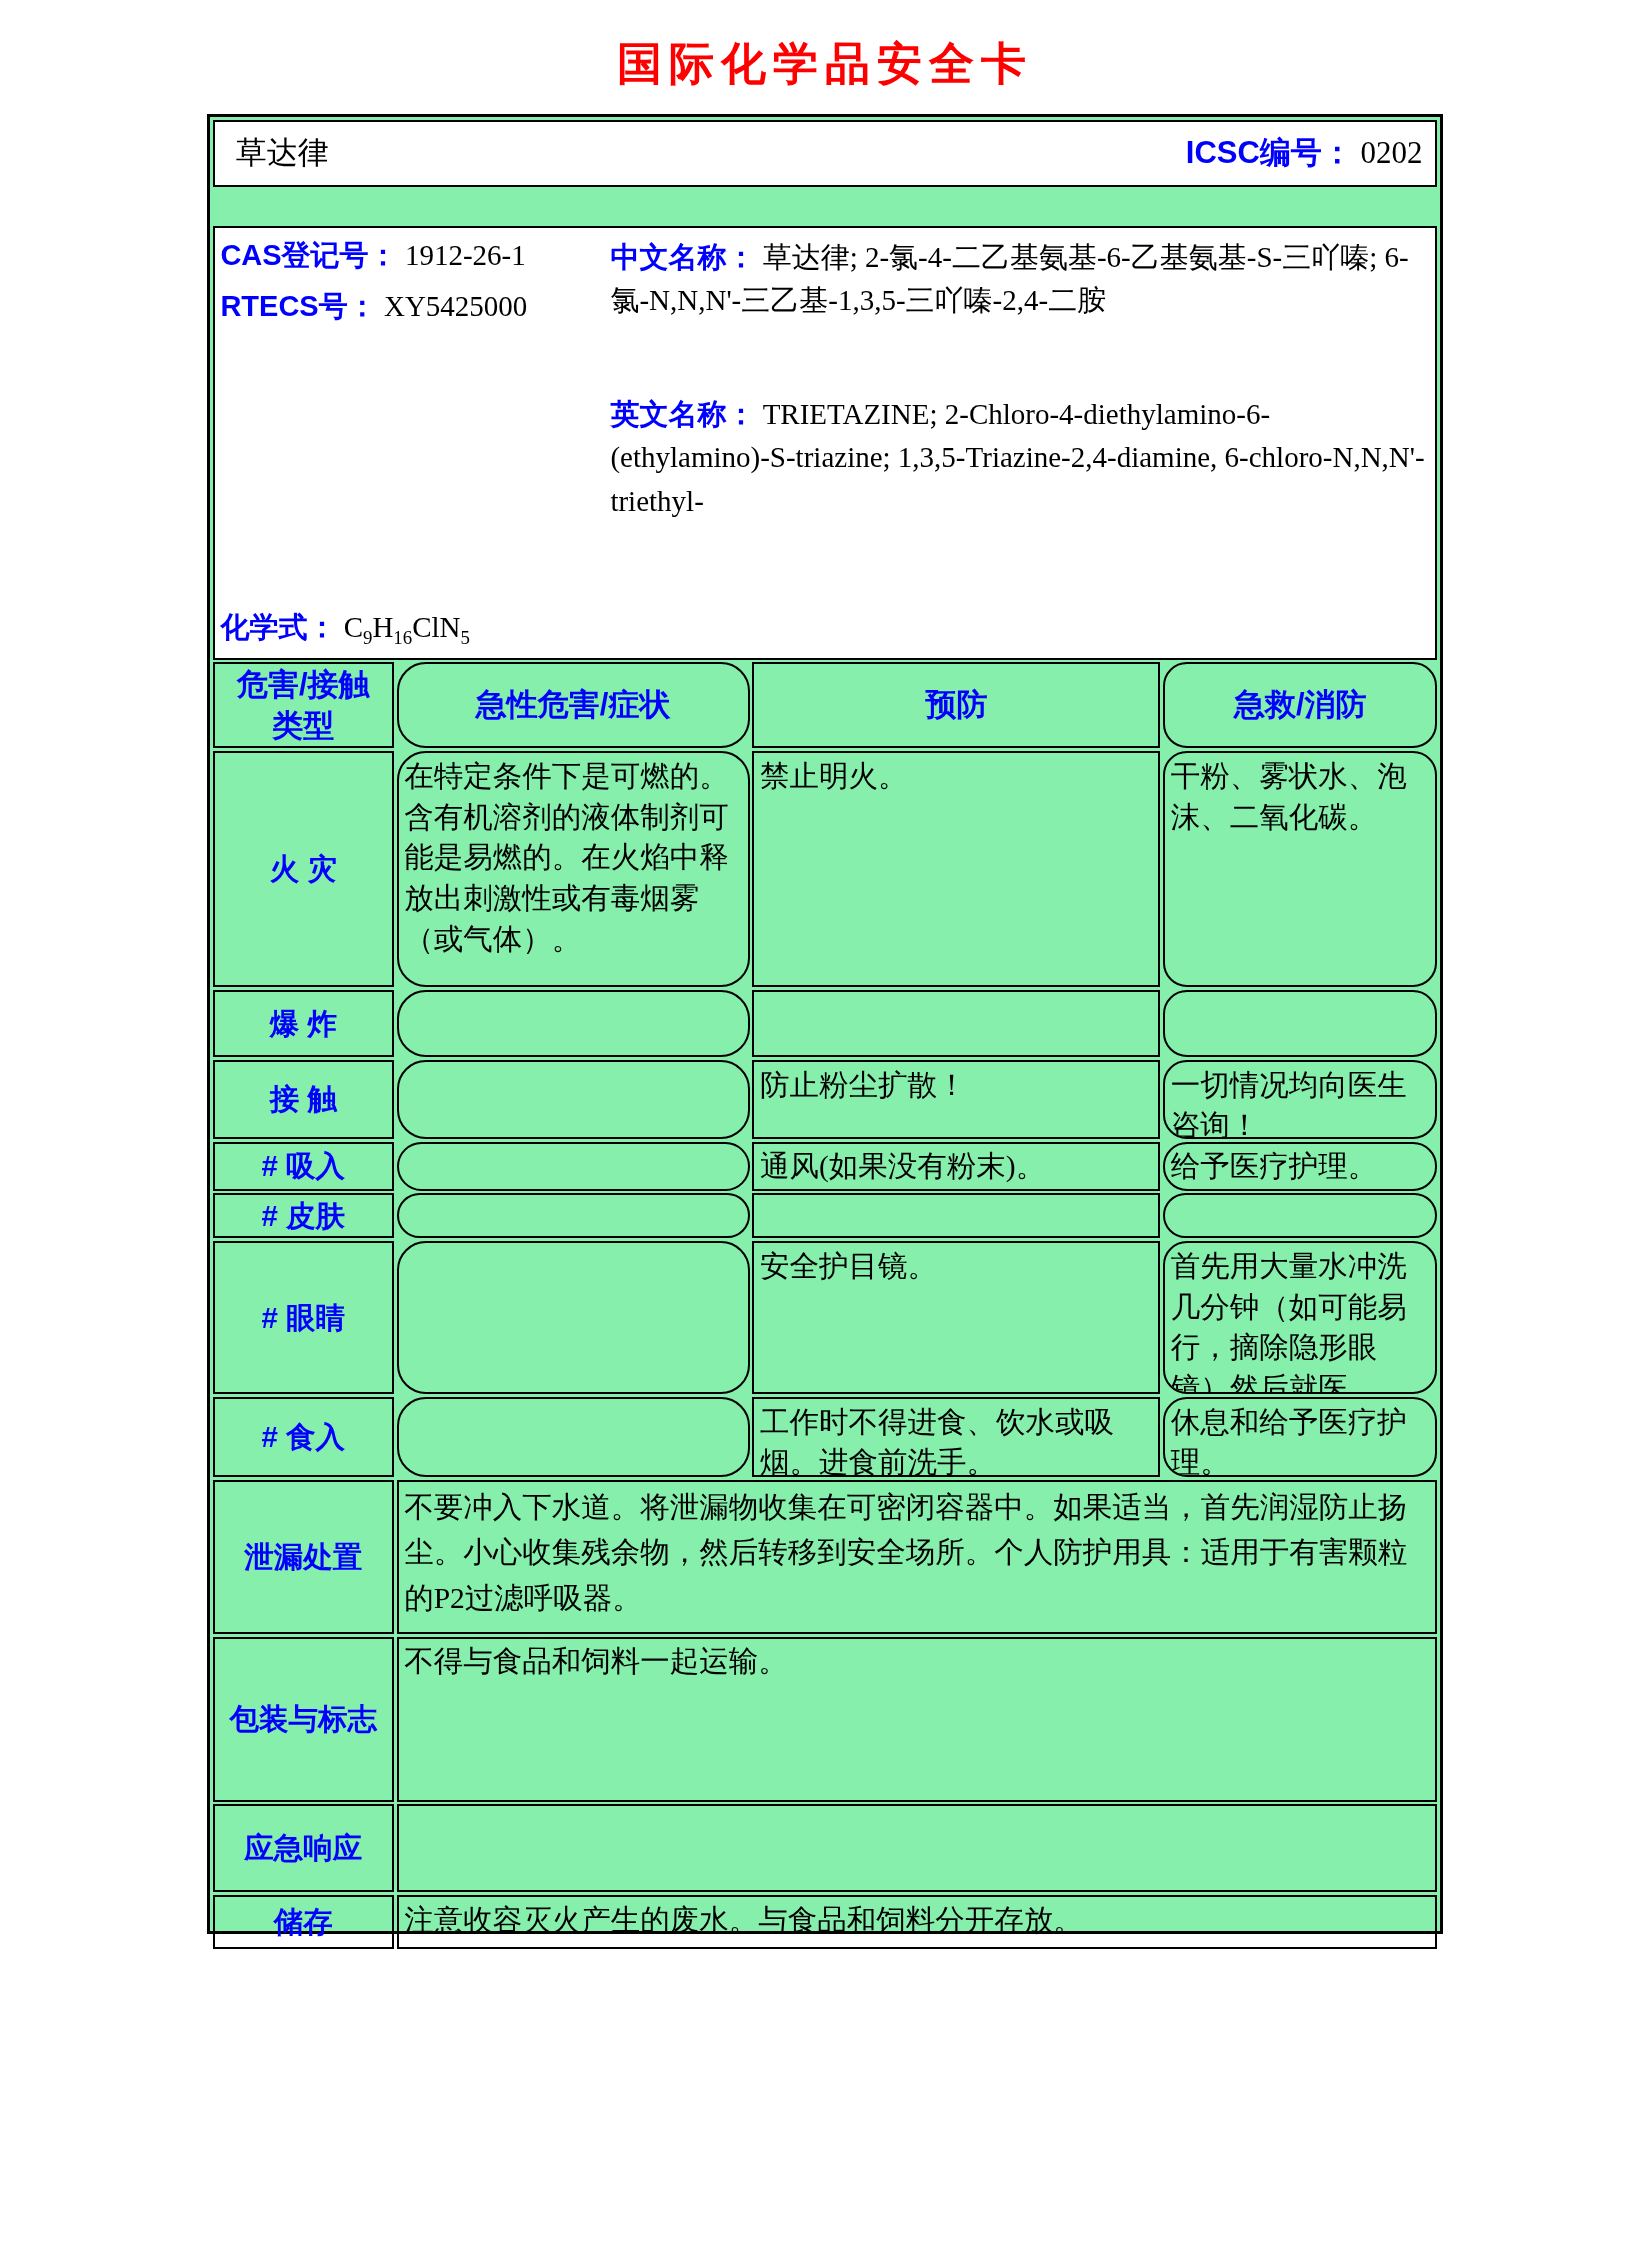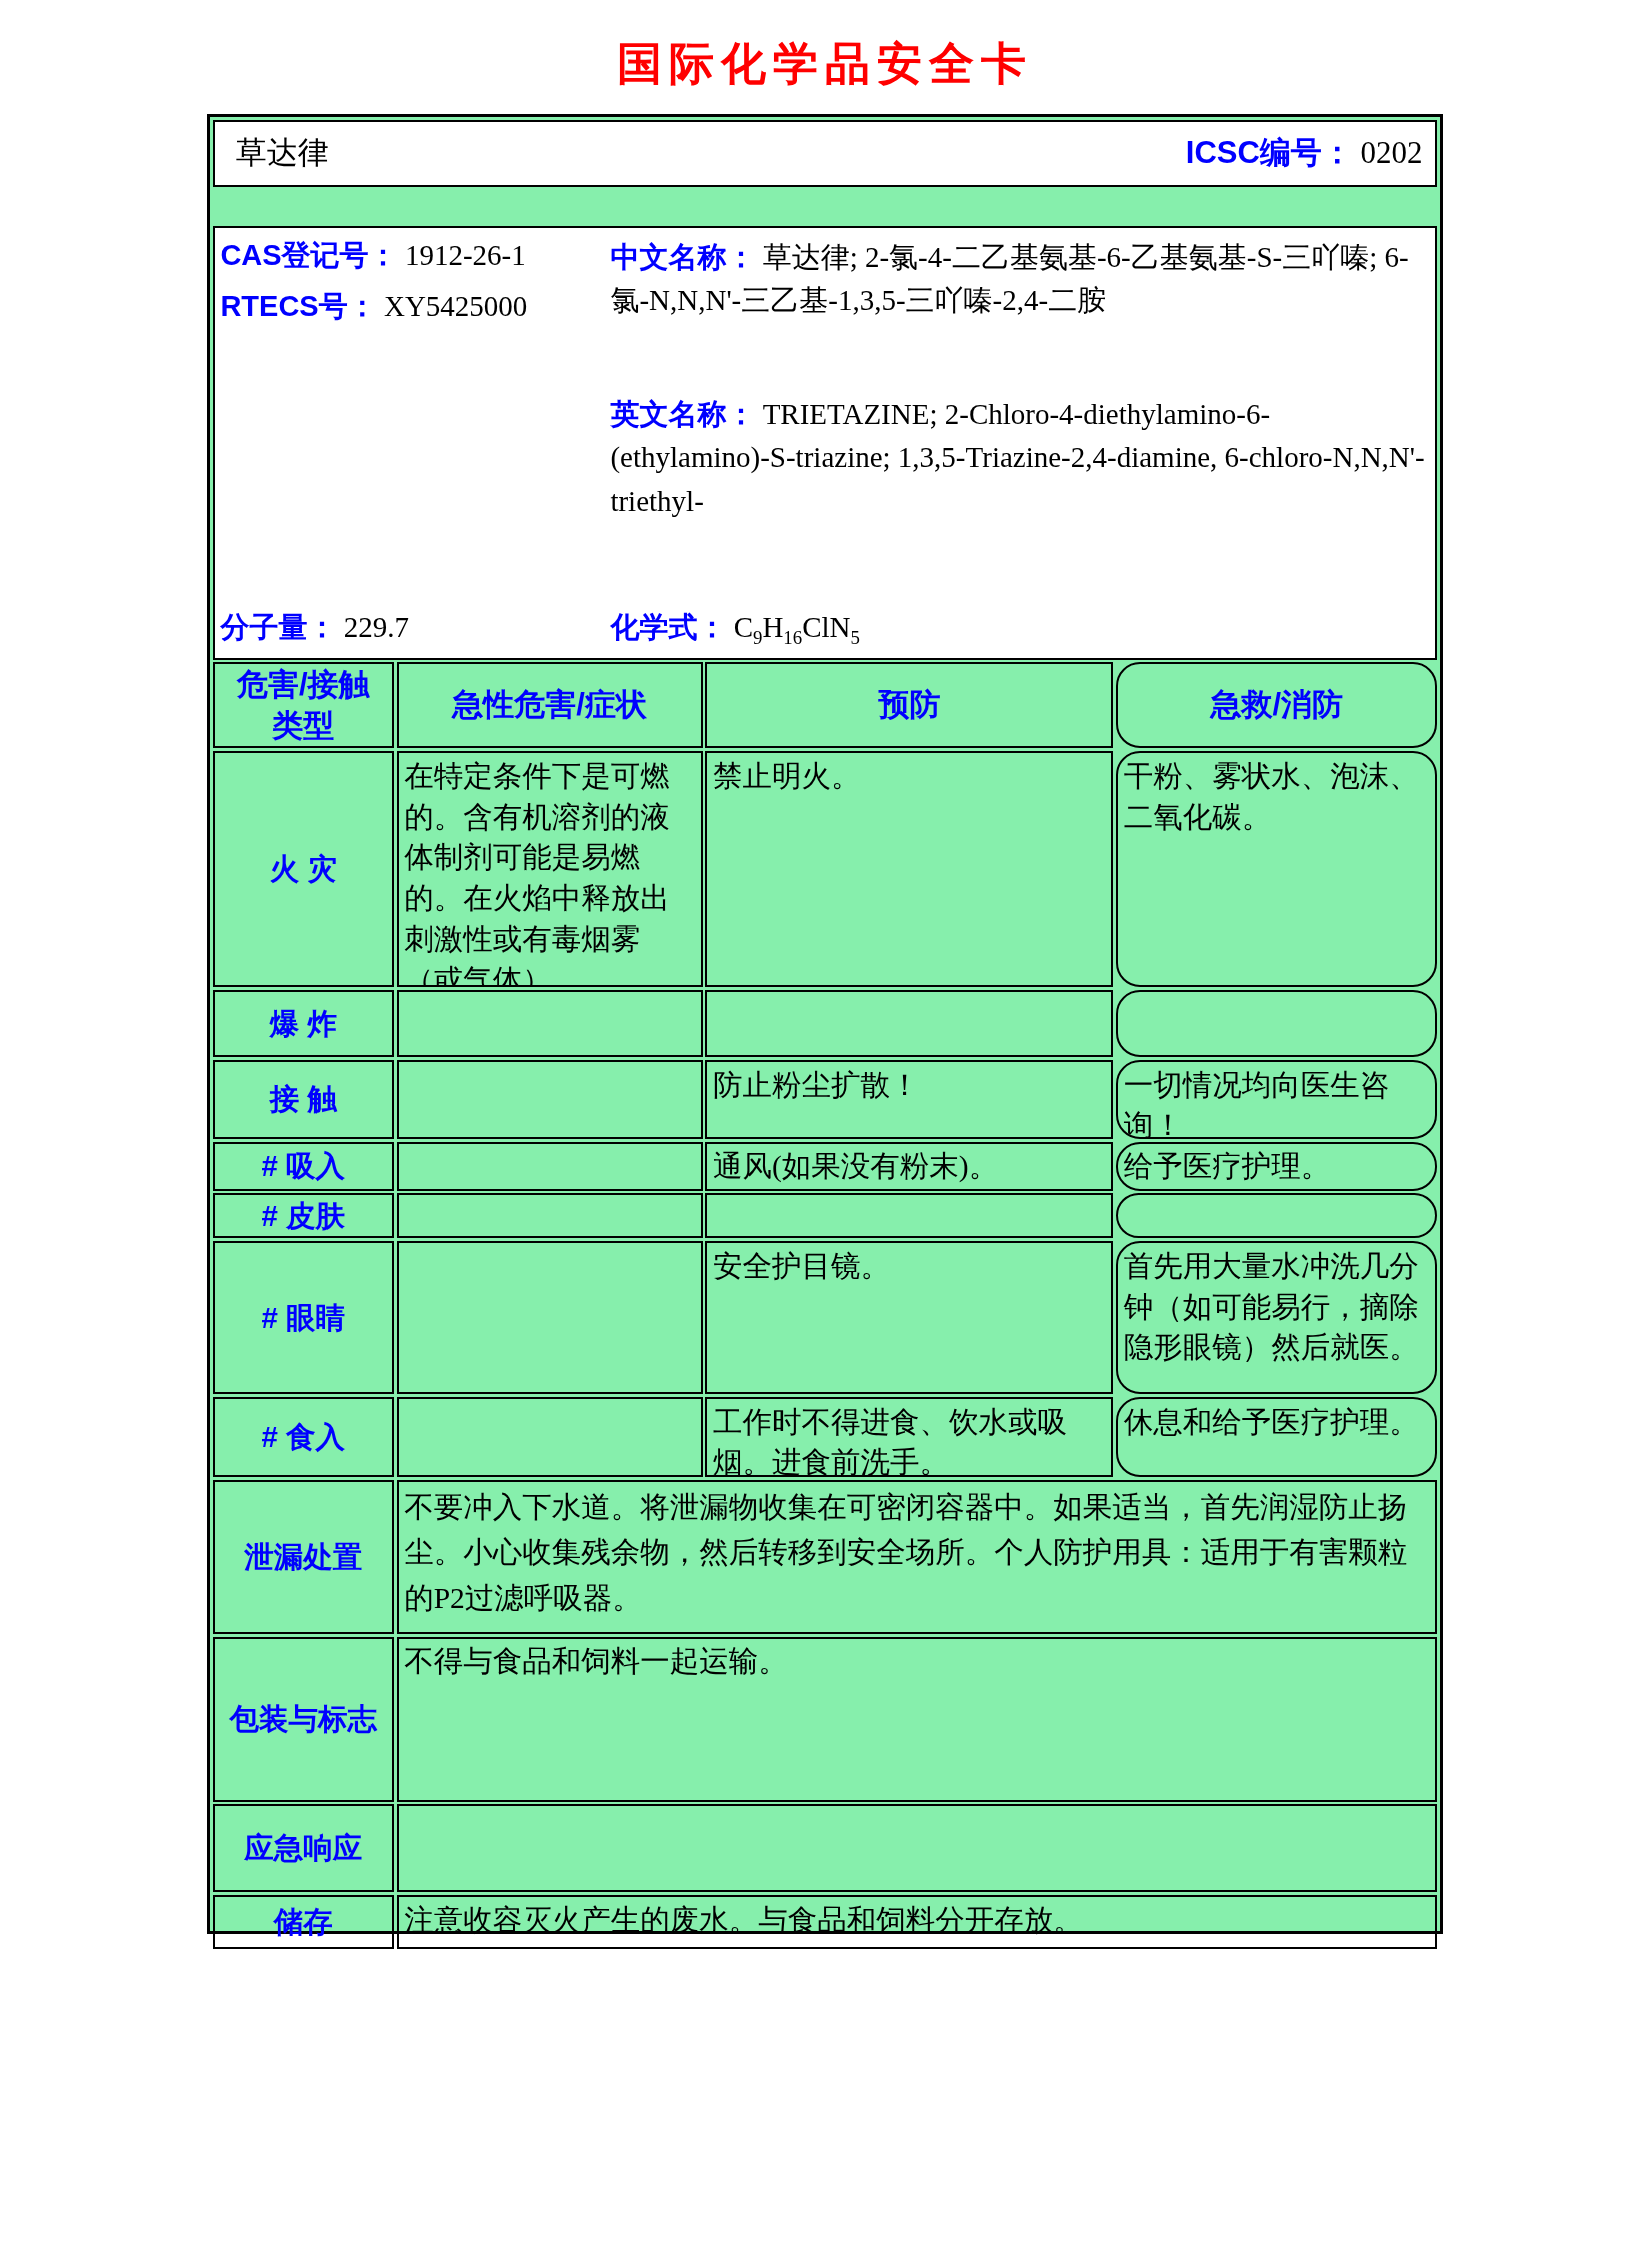--- a/index.html
+++ b/index.html
@@ -30,21 +30,21 @@
   .info-bottom{display:flex;align-items:flex-end;}
   .info-bottom .mw{width:390px;flex:none;}
   sub{font-size:0.65em;line-height:0;}
   
   .trow{display:flex;gap:2.8px;flex:none;}
   .cell{border:2.1px solid #000;box-sizing:border-box;padding:2.8px 5.6px;
         font-size:29.5px;line-height:1.38;overflow:hidden;}
   .c1{width:181px;flex:none;display:flex;align-items:center;justify-content:center;
         text-align:center;color:#0000ff;font-weight:bold;font-size:29.5px;
         font-family:"Liberation Sans","DejaVu Sans",sans-serif;white-space:pre-line;line-height:1.35;}
-  .c2{width:306px;flex:none;}
+  .c2{width:353px;flex:none;border-radius:29px;}
   .c3{width:408px;flex:none;}
   .c4{flex:1;border-radius:24px;}
   .cspan{flex:1;}
   .th{color:#0000ff;font-weight:bold;display:flex;align-items:center;justify-content:center;
         text-align:center;font-size:31px;
         font-family:"Liberation Sans","DejaVu Sans",sans-serif;}
   .spill-text{line-height:1.55;}
   .rh-head{height:86px;} .rh-fire{height:236px;} .rh-expl{height:67px;}
   .rh-cont{height:79px;} .rh-inh{height:49px;}  .rh-skin{height:45px;}
   .rh-eye{height:153px;}  .rh-ing{height:80px;} .rh-spill{height:154px;}
@@ -84,24 +84,20 @@
             <span class="lbl">中文名称：</span>
             <span class="val">草达律; 2-氯-4-二乙基氨基-6-乙基氨基-S-三吖嗪; 6-氯-N,N,N'-三乙基-1,3,5-三吖嗪-2,4-二胺</span>
           </p>
           <p class="en">
             <span class="lbl">英文名称：</span>
             <span class="val">TRIETAZINE; 2-Chloro-4-diethylamino-6-(ethylamino)-S-triazine; 1,3,5-Triazine-2,4-diamine, 6-chloro-N,N,N'-triethyl-</span>
           </p>
         </div>
       </div>
       <div class="info-bottom">
-        <div class="mw">
-          <span class="lbl">分子量：</span>
-          <span class="val">229.7</span>
-        </div>
         <div class="formula">
           <span class="lbl">化学式：</span>
           <span class="val">C<sub>9</sub>H<sub>16</sub>ClN<sub>5</sub></span>
         </div>
       </div>
     </div>
 
     <div class="trow rh-head">
       <div class="cell c1 th">危害/接触
 类型</div>

